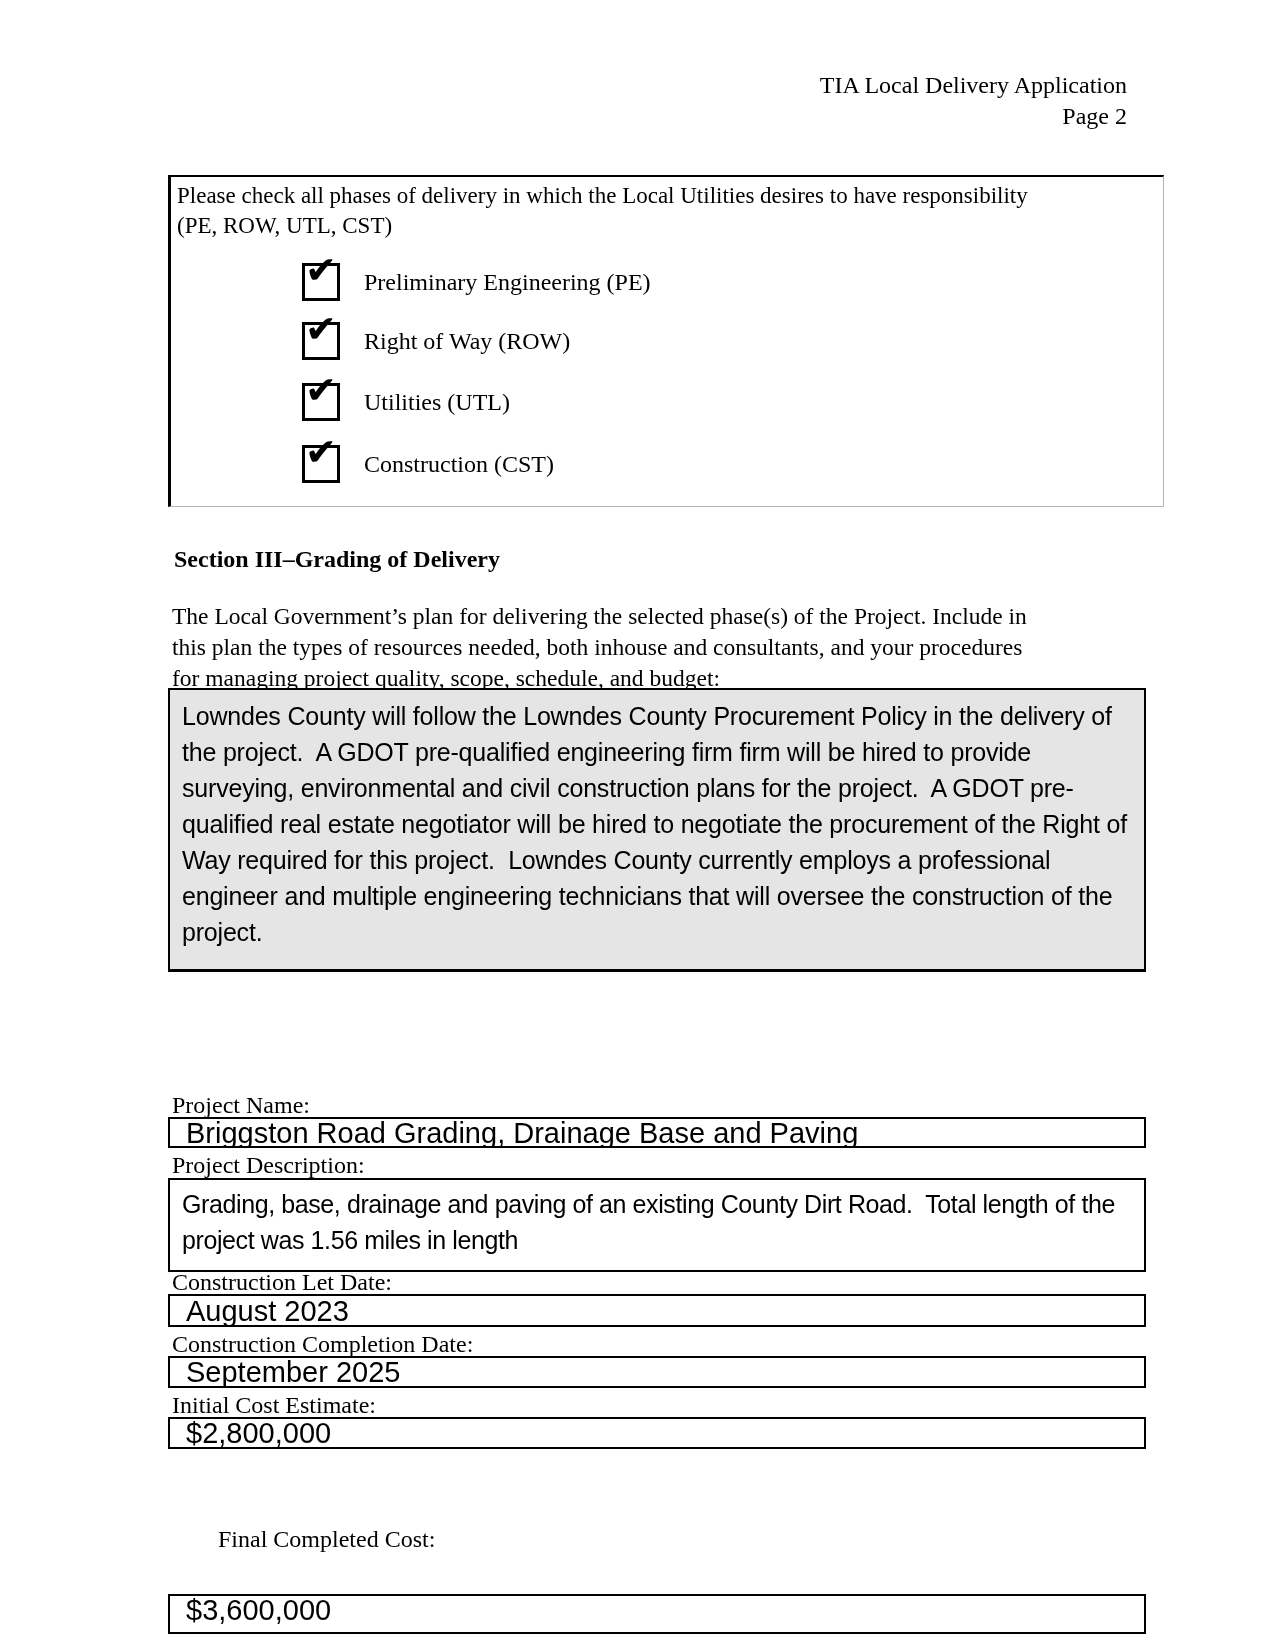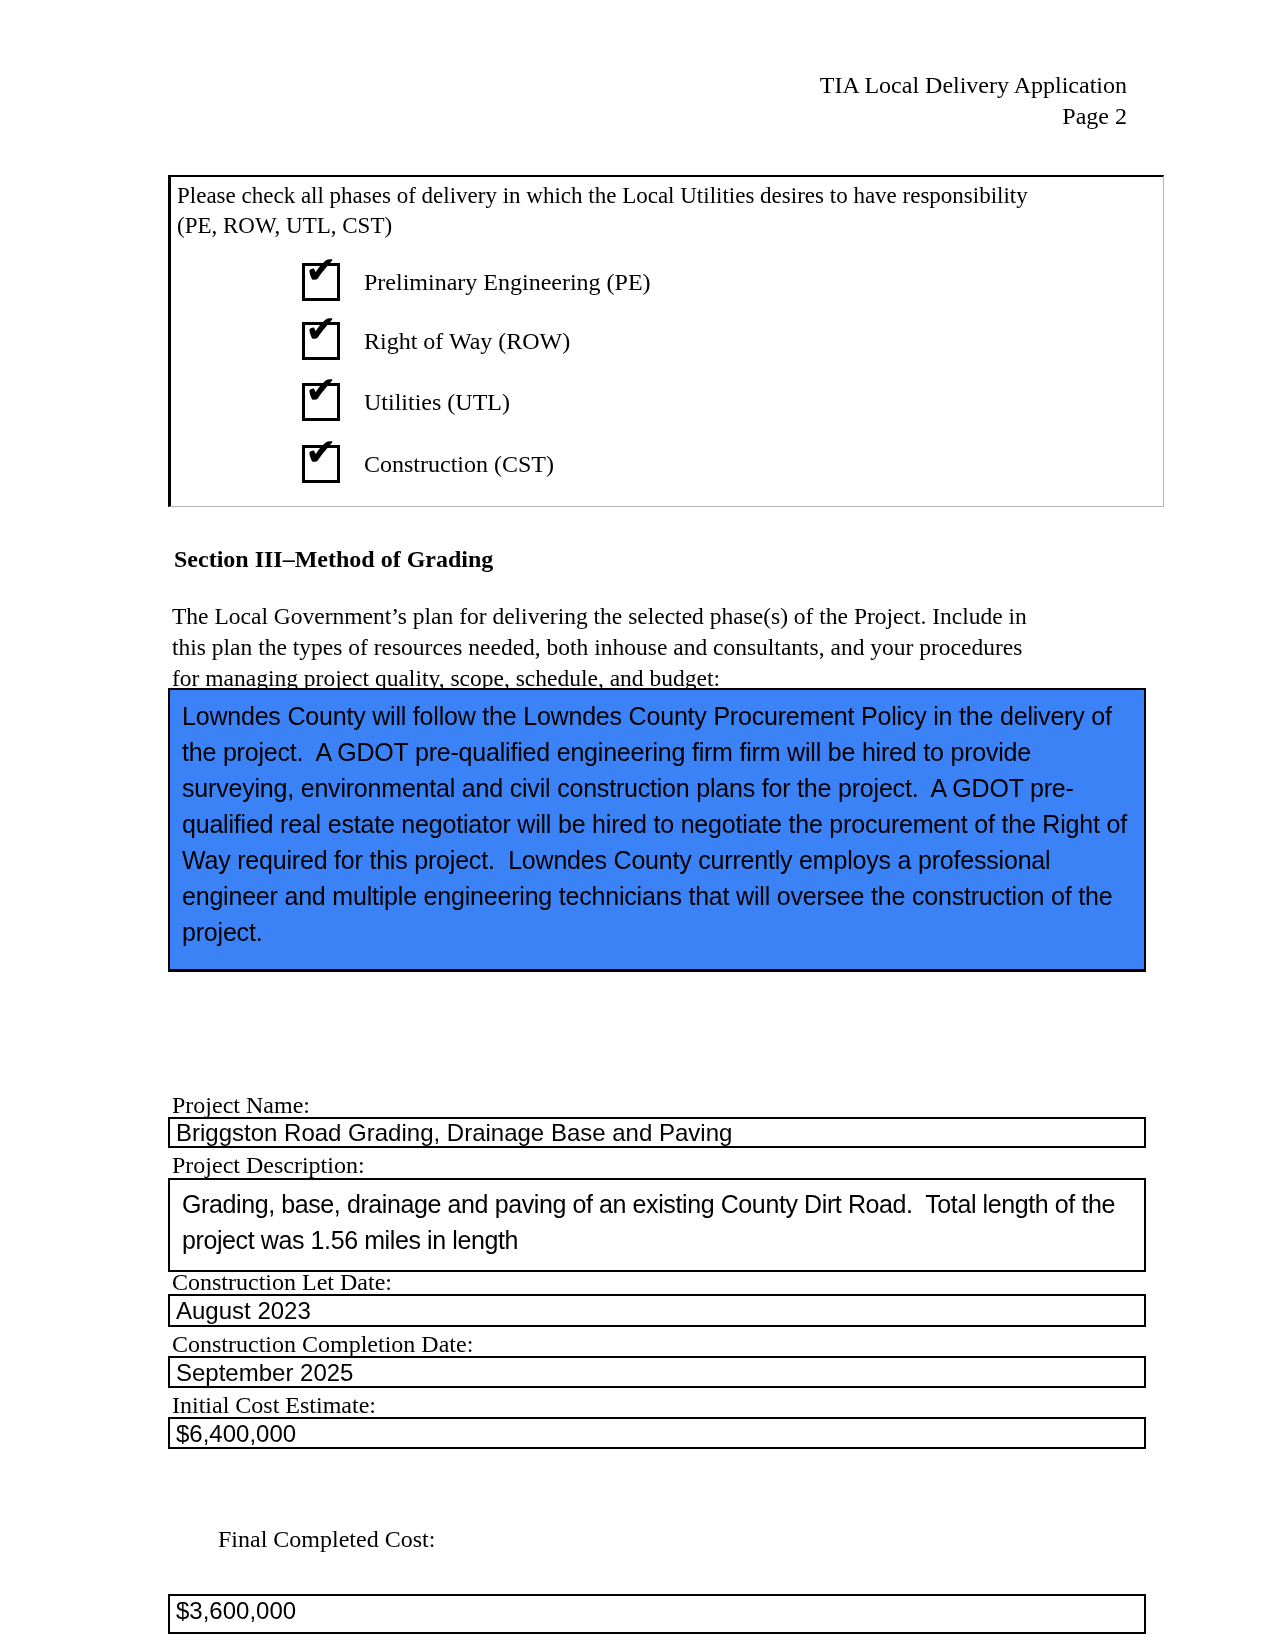--- a/index.html
+++ b/index.html
@@ -46,31 +46,31 @@
   .method-prompt { position:absolute; left:172px; top:601px; font-size:23.5px; line-height:31px; white-space:nowrap; }
   .experience-prompt { position:absolute; left:172px; top:1006px; font-size:23.5px; line-height:30px; white-space:nowrap; }
   
   .plan-box {
     position:absolute; left:168px; top:688px;
     width:978px; height:284px; box-sizing:border-box;
     border:2px solid #000; border-bottom-width:3px;
     padding:8px 12px;
     font-family:"Liberation Sans","DejaVu Sans",sans-serif;
     font-size:25px; line-height:36px; letter-spacing:-0.2px;
-    white-space:pre-wrap; overflow:hidden; background:#3b82f6;
+    white-space:pre-wrap; overflow:hidden; background:#e5e5e5;
   }
   
   .field-label { position:absolute; left:172px; font-size:24px; white-space:nowrap; }
   .lbl-name { top:1092px; } .lbl-desc { top:1152px; } .lbl-let { top:1269px; }
   .lbl-comp { top:1331px; } .lbl-init { top:1392px; } .lbl-final { top:1526px;margin-left:46px; }
   .field-input {
     position:absolute; left:168px; width:978px; box-sizing:border-box;
     border:2px solid #000; background:#fff;
     font-family:"Liberation Sans","DejaVu Sans",sans-serif;
-    font-size:24px; padding:0 6px; overflow:hidden; white-space:nowrap;
+    font-size:29px; padding:0 16px; overflow:hidden; white-space:nowrap;
   }
   .in-name  { top:1117px; height:31px; line-height:28px; }
   .in-let   { top:1294px; height:33px; line-height:30px; }
   .in-comp  { top:1356px; height:32px; line-height:29px; }
   .in-init  { top:1417px; height:32px; line-height:29px; }
   .in-final { top:1558px; height:40px; line-height:29px;margin-top:36px; }
   .in-desc  {
     top:1178px; height:94px; line-height:36px;
     font-size:25px; letter-spacing:-0.4px;
     padding:6px 12px; white-space:pre-wrap;
@@ -111,21 +111,21 @@
       <span class="phase-label">Utilities (UTL)</span>
     </div>
     <div class="phase-row r3">
       <span class="checkbox">
           <span class="checkmark">✔</span>
         </span>
       <span class="phase-label">Construction (CST)</span>
     </div>
   </div>
 
-  <div class="section-heading">Section III–Method of Grading</div>
+  <div class="section-heading">Section III–Grading of Delivery</div>
 
   <div class="method-prompt">
     <div>The Local Government’s plan for delivering the selected phase(s) of the Project. Include in</div>
     <div>this plan the types of resources needed, both inhouse and consultants, and your procedures</div>
     <div>for managing project quality, scope, schedule, and budget:</div>
   </div>
 
   <div class="plan-box">Lowndes County will follow the Lowndes County Procurement Policy in the delivery of the project.  A GDOT pre-qualified engineering firm firm will be hired to provide surveying, environmental and civil construction plans for the project.  A GDOT pre-qualified real estate negotiator will be hired to negotiate the procurement of the Right of Way required for this project.  Lowndes County currently employs a professional engineer and multiple engineering technicians that will oversee the construction of the project.</div>
 
 
@@ -135,18 +135,18 @@
   <div class="field-label lbl-desc">Project Description:</div>
   <div class="field-input in-desc">Grading, base, drainage and paving of an existing County Dirt Road.  Total length of the project was 1.56 miles in length</div>
 
   <div class="field-label lbl-let">Construction Let Date:</div>
   <div class="field-input in-let">August 2023</div>
 
   <div class="field-label lbl-comp">Construction Completion Date:</div>
   <div class="field-input in-comp">September 2025</div>
 
   <div class="field-label lbl-init">Initial Cost Estimate:</div>
-  <div class="field-input in-init">$6,400,000</div>
+  <div class="field-input in-init">$2,800,000</div>
 
   <div class="field-label lbl-final">Final Completed Cost:</div>
   <div class="field-input in-final">$3,600,000</div>
 
 </div>
 
 </body></html>

